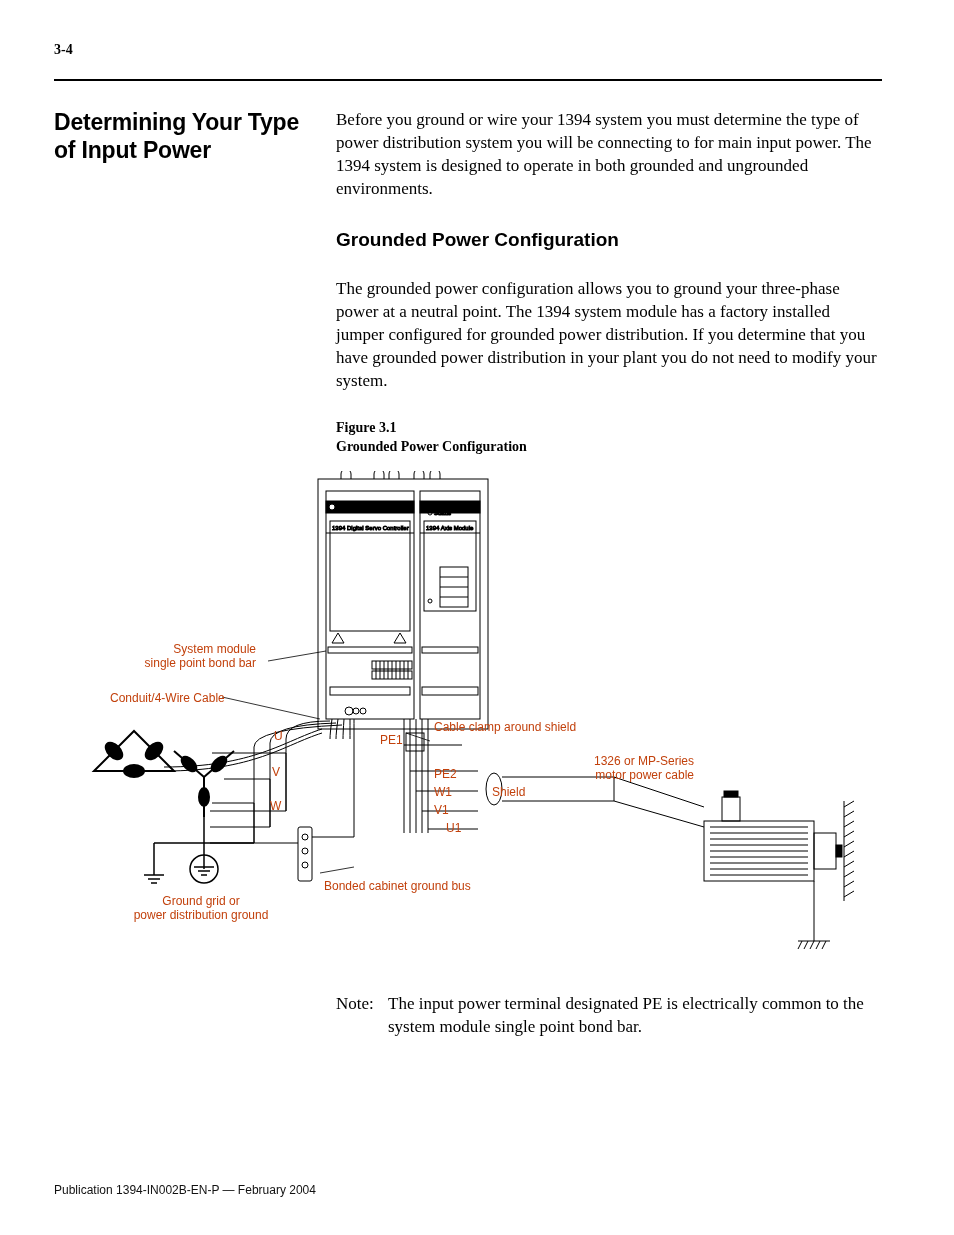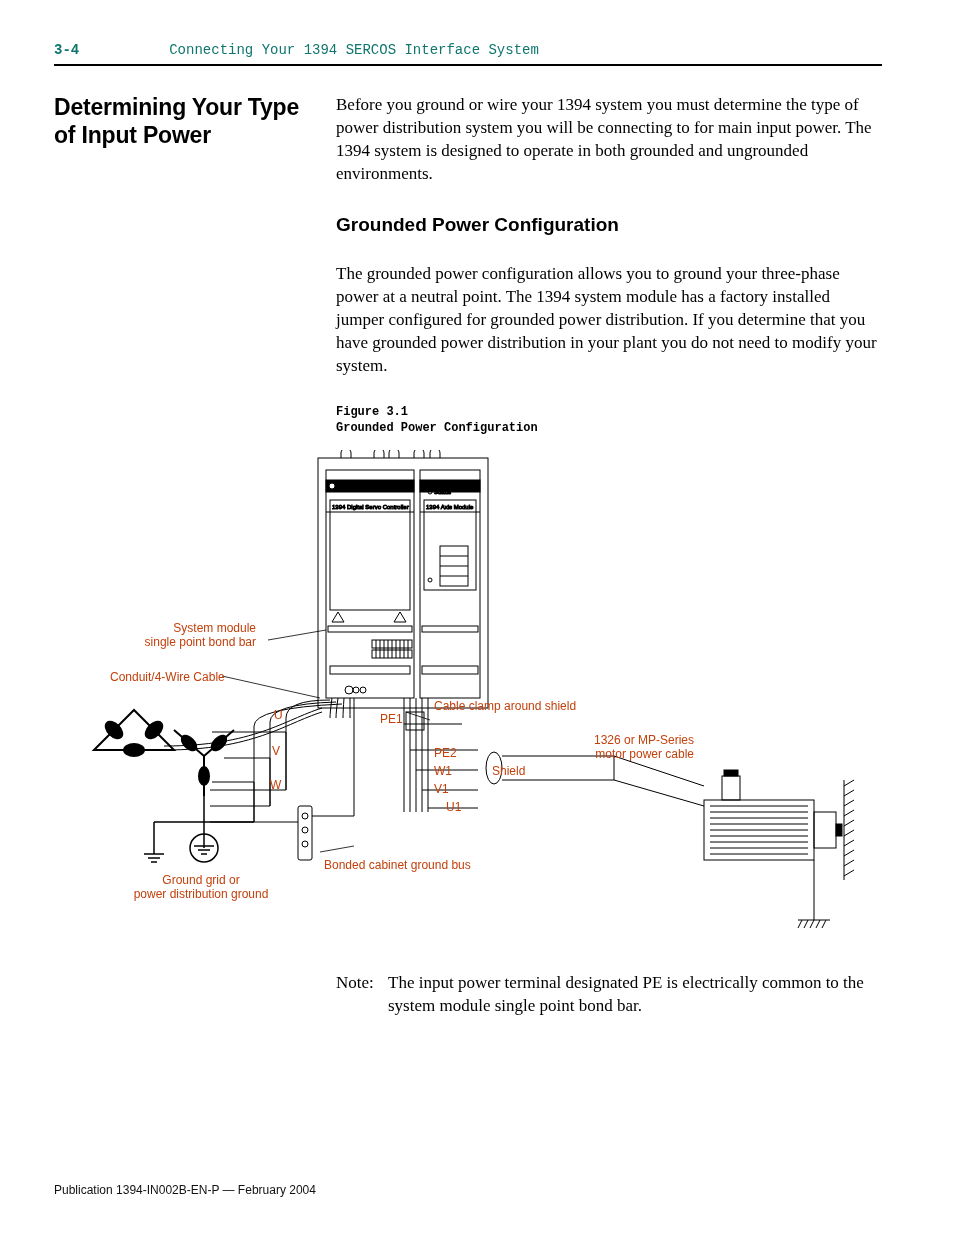--- a/index.html
+++ b/index.html
@@ -7,47 +7,47 @@
   body {
     font-family: Georgia, 'Times New Roman', serif;
     color: #000;
     position: relative;
     padding: 42px 72px 40px 54px;
   }
   .header-row {
     display: flex;
     align-items: baseline;
     gap: 90px;
-    font-family: Liberation Mono, monospace;
+    font-family: Liberation Serif, serif;
     font-size: 14px;
-    color: #0f766e;
-    padding-bottom: 6px;
+    color: #000000;
+    padding-bottom: 21px;
   }
   .header-row .pagenum { font-weight: 700; }
   .rule { border: none; border-top: 2px solid #000; margin-bottom: 28px; }
   .content { display: grid; grid-template-columns: 250px 1fr; column-gap: 32px; }
   .side-heading {
     font-family: Arial, Helvetica, sans-serif;
     font-weight: 700;
     font-size: 23px;
     line-height: 1.2;
     letter-spacing: -0.2px;
   }
   .body-col { font-size: 17px; line-height: 1.35; }
   .para { margin-bottom: 26px; }
   .sub-heading {
     font-family: Arial, Helvetica, sans-serif;
     font-weight: 700;
     font-size: 19px;
     margin: 18px 0 26px 0;
   }
   .fig-caption {
-    font-family: Liberation Mono, monospace;
+    font-family: Liberation Serif, serif;
     font-weight: 700;
-    font-size: 12px;
+    font-size: 14px;
     line-height: 1.35;
     margin-bottom: 10px;
   }
   .figure-area {
     grid-column: 1 / span 2;
     margin-top: 4px;
     margin-left: 0;
   }
   .figure-box {
     width: 820px;
@@ -76,21 +76,20 @@
     font-size: 12px;
     color: #111;
   }
   svg text { font-family: Arial, Helvetica, sans-serif; font-size: 6px; fill: #000; }
 </style>
 </head>
 <body>
 
 <div class="header-row">
   <span class="pagenum">3-4</span>
-  <span>Connecting Your 1394 SERCOS Interface System</span>
 </div>
 <hr class="rule">
 
 <div class="content">
   <div class="side-heading">Determining Your Type of Input Power</div>
 
   <div class="body-col">
     <p class="para">Before you ground or wire your 1394 system you must determine the type of power distribution system you will be connecting to for main input power. The 1394 system is designed to operate in both grounded and ungrounded environments.</p>
     <h3 class="sub-heading">Grounded Power Configuration</h3>
     <p class="para">The grounded power configuration allows you to ground your three-phase power at a neutral point. The 1394 system module has a factory installed jumper configured for grounded power distribution. If you determine that you have grounded power distribution in your plant you do not need to modify your system.</p>

